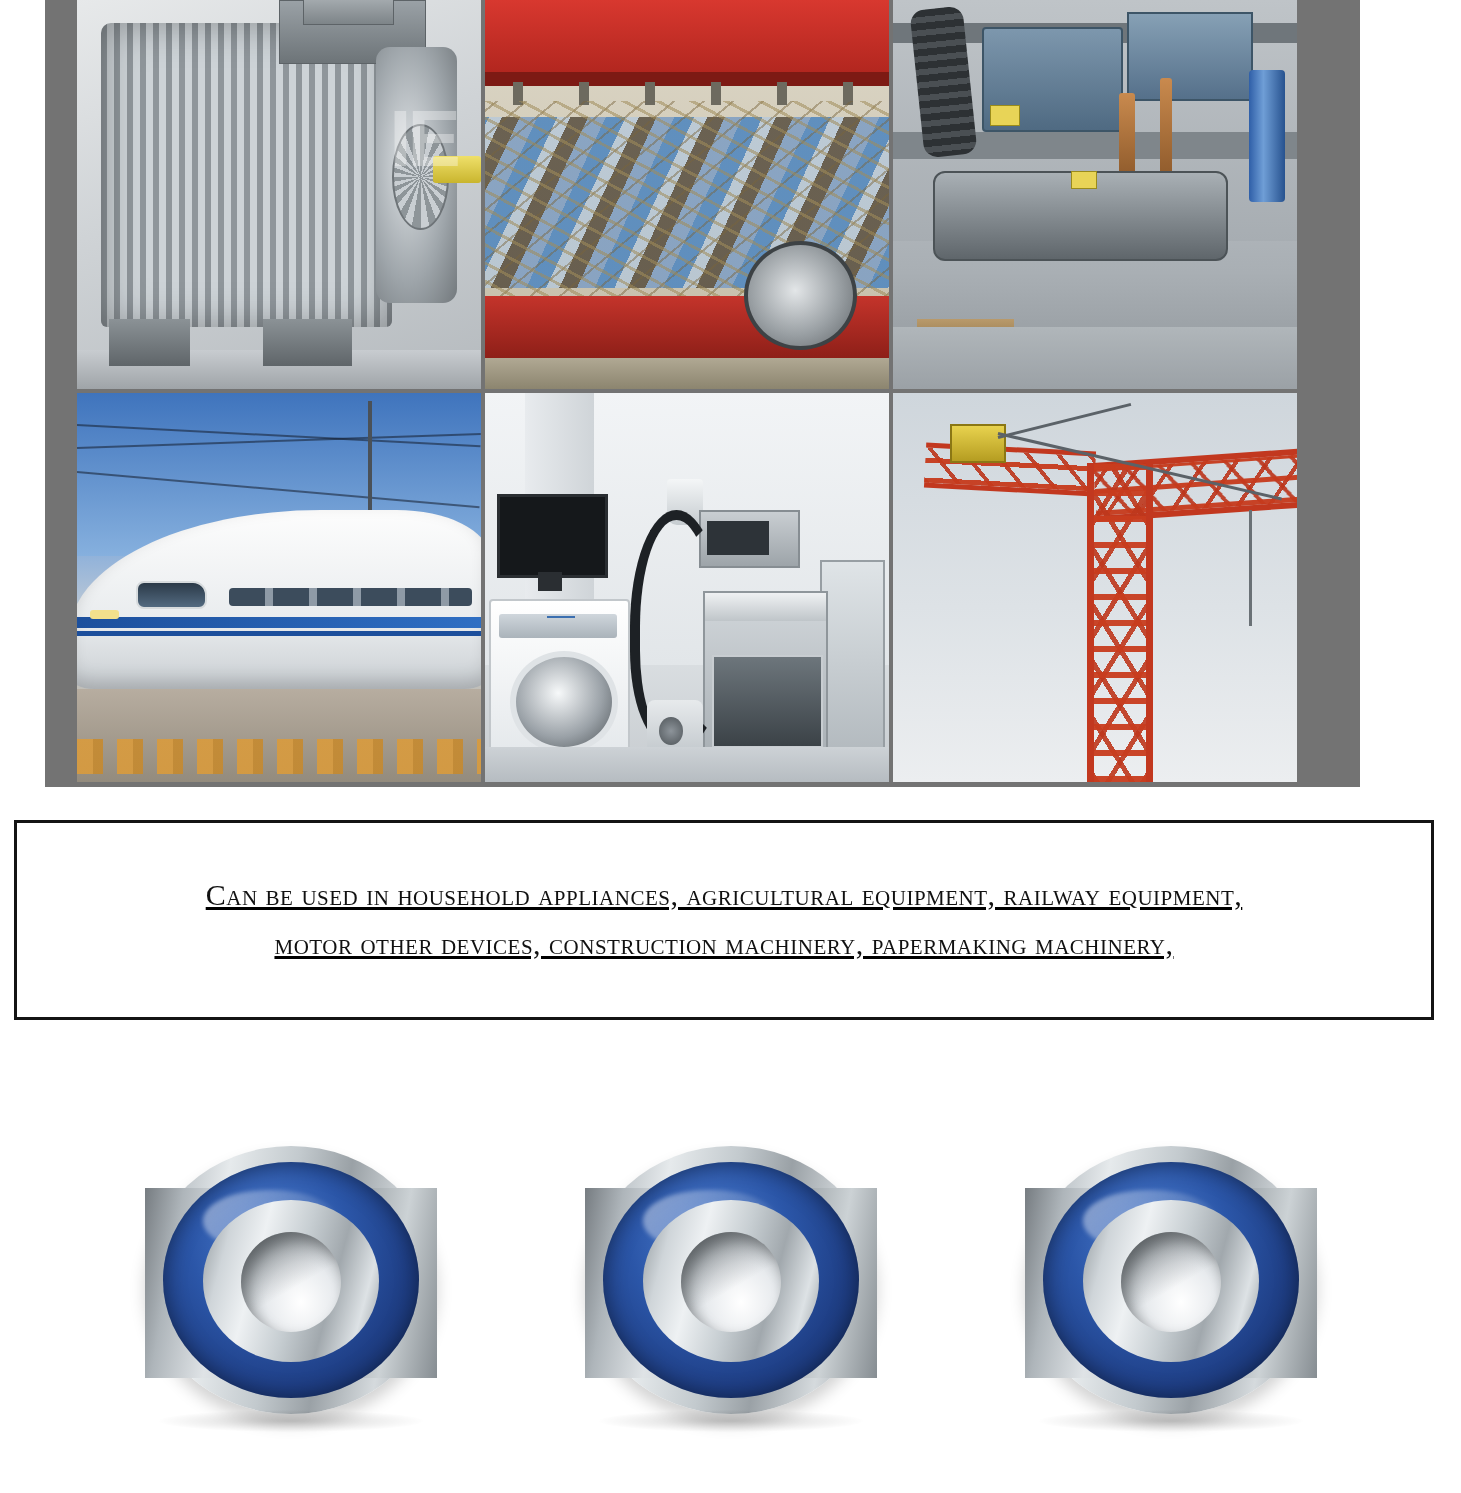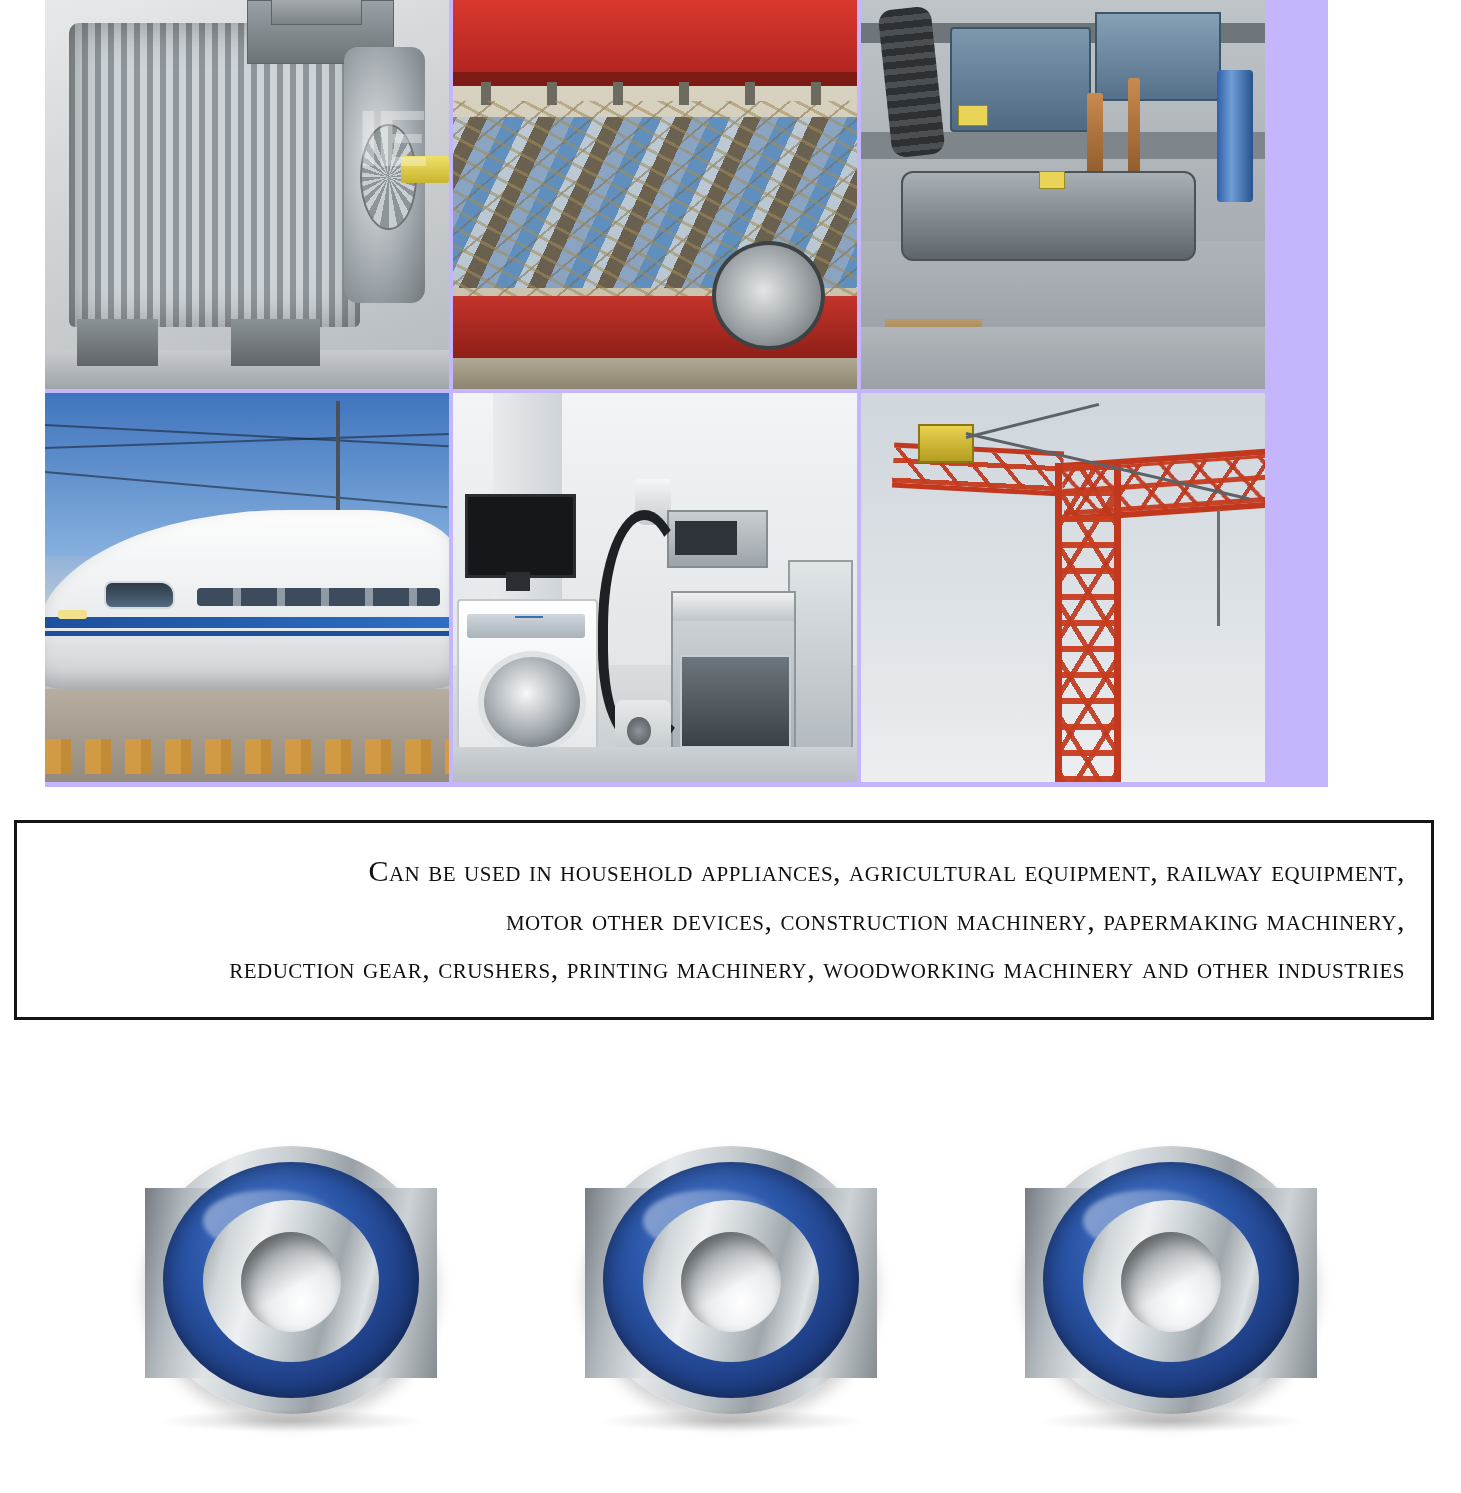--- a/index.html
+++ b/index.html
@@ -19,21 +19,22 @@
   .collage {
     position: absolute;
     left: 45px;
     top: 0px;
     width: 1283px;
     height: 787px;
     display: grid;
     grid-template-columns: 404px 404px 404px;
     grid-template-rows: 389px 389px;
     gap: 4px;
-    background: #c4b5fd;
+    background: #737373;
+    padding-left: 32px;
   }
   .photo {
     position: relative;
     overflow: hidden;
     background: #b9bcc0;
   }
 
   
   .ph-motor { background: linear-gradient(160deg,#e7e9ea 0%,#cfd3d6 45%,#b5babe 100%); }
   .motor-body {
@@ -396,23 +397,24 @@
     position: absolute;
     left: 14px;
     top: 820px;
     width: 1420px;
     height: 200px;
     border: 3px solid #141414;
     background: #ffffff;
     box-sizing: border-box;
     display: flex;
     flex-direction: column;
-    align-items: flex-end;
+    align-items: center;
     justify-content: center;
     padding: 10px 26px;
+    text-decoration: underline;
   }
   .caption-line {
     font-family: "Liberation Serif", serif;
     font-variant: small-caps;
     font-size: 30px;
     letter-spacing: 0.5px;
     color: #111111;
     text-align: center;
     line-height: 1.62;
     white-space: nowrap;
@@ -597,21 +599,20 @@
     <div class="cr-tie1"></div>
     <div class="cr-tie2"></div>
     <div class="cr-hook"></div>
   </div>
 
 </div>
 
 <div class="caption-box">
   <div class="caption-line">Can be used in household appliances, agricultural equipment, railway equipment,</div>
   <div class="caption-line">motor other devices, construction machinery, papermaking machinery,</div>
-  <div class="caption-line">reduction gear, crushers, printing machinery, woodworking machinery and other industries</div>
 </div>
 
 <div class="bearings">
 
   <div class="bearing">
     <div class="b-bottomrim"></div>
     <div class="b-outer"></div>
     <div class="b-outer-side"></div>
     <div class="b-seal">
       <div class="b-seal-hl"></div>

